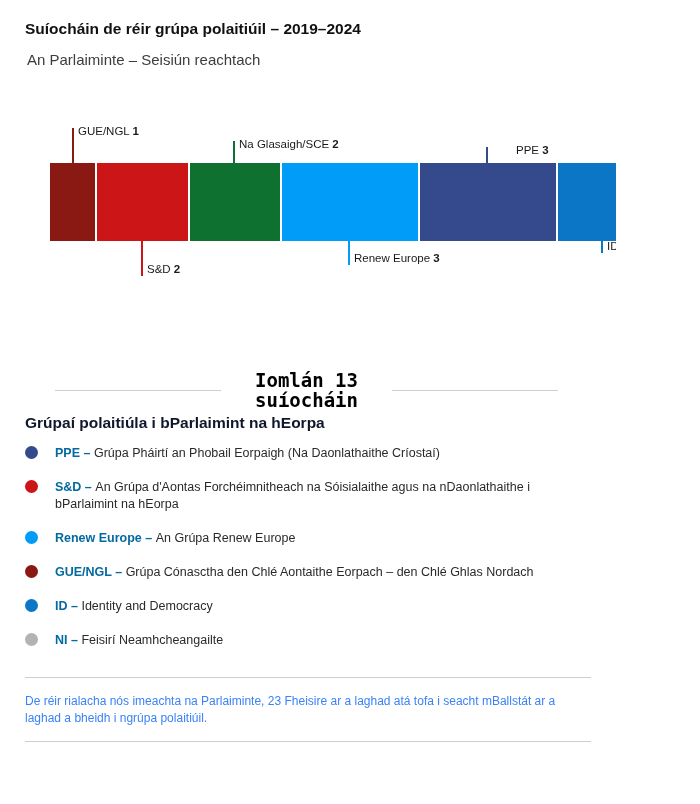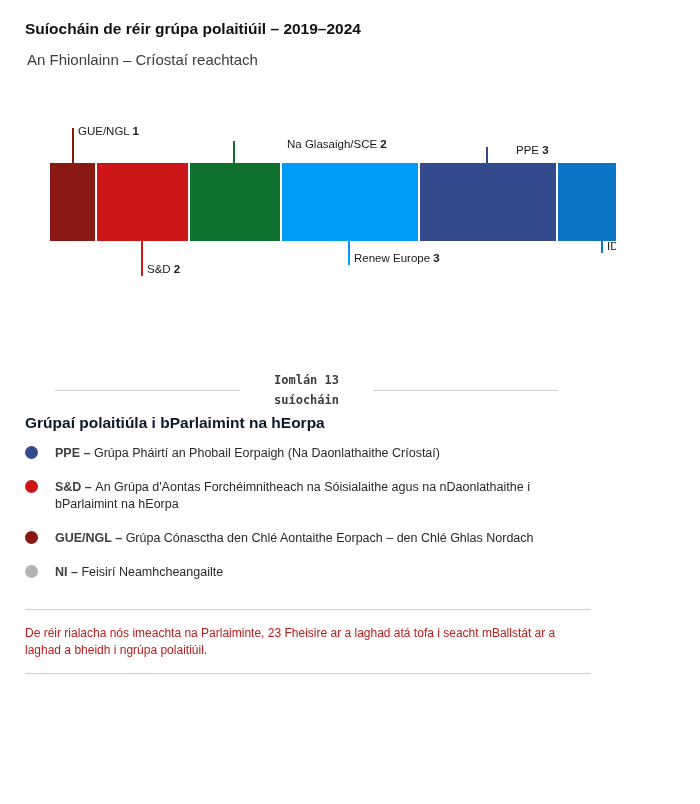--- a/index.html
+++ b/index.html
@@ -12,58 +12,58 @@
 
   .chart { position:absolute; left:0; top:120px; width:700px; height:166px;padding-left:48px; }
   .bar { position:absolute; left:50px; top:43px; width:598px; height:78px; display:flex; gap:2px; }
   .seg { height:100%; }
   .tick { position:absolute; width:2px; }
   .callout { position:absolute; font-size:11.5px; color:#1a1a1a; white-space:nowrap; }
   .callout b { font-weight:bold; }
 
   .total-row { display:flex; align-items:center; margin:16px 58px 0 55px; }
   .total-rule { flex:1; border-top:1px solid #cfcfcf; }
-  .total-label { padding:0 34px; text-align:center; font-family:"DejaVu Sans Mono", monospace; font-weight:bold; font-size:12px; line-height:20px; color:#404040; }
+  .total-label { padding:0 34px; text-align:center; font-family:"DejaVu Sans Mono", monospace; font-weight:bold; font-size:19px; line-height:20px; color:#000000; }
 
   .legend-heading { margin:4px 0 0 25px; font-size:15.5px; font-weight:bold; color:#0f172a; }
   .legend { list-style:none; margin:13px 0 0 0; padding:0 25px; }
   .legend li { display:flex; align-items:flex-start; gap:17px; margin-bottom:17px; }
   .dot { width:13px; height:13px; border-radius:50%; flex:0 0 13px; margin-top:1px; }
   .legend .txt { font-size:12.5px; line-height:17px; color:#2a2a2a; max-width:600px; }
-  .legend .txt b { color:#404040; }
+  .legend .txt b { color:#0369a1; }
 
   .footnote-block { margin:28px 25px 0 25px; border-top:1px solid #cfcfcf; border-bottom:1px solid #cfcfcf; padding:15px 0 14px 0; }
-  .footnote-block p { margin:0; font-size:12px; line-height:17px; color:#b91c1c; max-width:650px; }
+  .footnote-block p { margin:0; font-size:12px; line-height:17px; color:#3b82f6; max-width:650px; }
 </style>
 </head>
 <body>
 
 <div class="page">
 
   <div class="header">
     <h1 class="title">Suíocháin de réir grúpa polaitiúil – 2019–2024</h1>
-    <h2 class="subtitle">An Fhionlainn – Críostaí reachtach</h2>
+    <h2 class="subtitle">An Parlaiminte – Seisiún reachtach</h2>
   </div>
 
   <div class="chart">
     <div class="bar" id="bar">
         <div class="seg" style="background: rgb(139, 25, 19); flex-grow: 1;"></div>
         <div class="seg" style="background: rgb(204, 21, 23); flex-grow: 2;"></div>
         <div class="seg" style="background: rgb(14, 113, 48); flex-grow: 2;"></div>
         <div class="seg" style="background: rgb(0, 156, 247); flex-grow: 3;"></div>
         <div class="seg" style="background: rgb(52, 74, 140); flex-grow: 3;"></div>
         <div class="seg" style="background: rgb(11, 118, 198); flex-grow: 2;"></div>
       </div>
     <div id="callouts">
         <div class="tick" style="background: rgb(139, 25, 19); left: 72px; top: 8px; height: 35px;"></div>
         <div class="callout" style="left: 78px; top: 5px;"><span>GUE/NGL </span><b>1</b></div>
         <div class="tick" style="background: rgb(204, 21, 23); left: 141px; top: 121px; height: 35px;"></div>
         <div class="callout" style="left: 147px; top: 143px;"><span>S&amp;D </span><b>2</b></div>
         <div class="tick" style="background: rgb(14, 113, 48); left: 233px; top: 21px; height: 22px;"></div>
-        <div class="callout" style="left: 239px; top: 18px; margin-left: 48px;"><span>Na Glasaigh/SCE </span><b>2</b></div>
+        <div class="callout" style="left: 239px; top: 18px;"><span>Na Glasaigh/SCE </span><b>2</b></div>
         <div class="tick" style="background: rgb(0, 156, 247); left: 348px; top: 121px; height: 24px;"></div>
         <div class="callout" style="left: 354px; top: 132px;"><span>Renew Europe </span><b>3</b></div>
         <div class="tick" style="background: rgb(52, 74, 140); left: 486px; top: 27px; height: 16px;"></div>
         <div class="callout" style="left: 516px; top: 24px;"><span>PPE </span><b>3</b></div>
         <div class="tick" style="background: rgb(11, 118, 198); left: 601px; top: 121px; height: 12px;"></div>
         <div class="callout" style="left: 607px; top: 120px;"><span>ID </span><b>2</b></div>
       </div>
   </div>
 
   <div style="height:286px"></div>
@@ -81,22 +81,30 @@
   <ul class="legend" id="legend">
       <li>
         <span class="dot" style="background: rgb(52, 74, 140);"></span>
         <div class="txt"><b>PPE – </b>Grúpa Pháirtí an Phobail Eorpaigh (Na Daonlathaithe Críostaí)</div>
       </li>
       <li>
         <span class="dot" style="background: rgb(204, 21, 23);"></span>
         <div class="txt"><b>S&amp;D – </b>An Grúpa d'Aontas Forchéimnitheach na Sóisialaithe agus na nDaonlathaithe i bParlaimint na hEorpa</div>
       </li>
       <li>
+        <span class="dot" style="background: rgb(0, 156, 247);"></span>
+        <div class="txt"><b>Renew Europe – </b>An Grúpa Renew Europe</div>
+      </li>
+      <li>
         <span class="dot" style="background: rgb(139, 25, 19);"></span>
         <div class="txt"><b>GUE/NGL – </b>Grúpa Cónasctha den Chlé Aontaithe Eorpach – den Chlé Ghlas Nordach</div>
+      </li>
+      <li>
+        <span class="dot" style="background: rgb(11, 118, 198);"></span>
+        <div class="txt"><b>ID – </b>Identity and Democracy</div>
       </li>
       <li>
         <span class="dot" style="background: rgb(179, 179, 179);"></span>
         <div class="txt"><b>NI – </b>Feisirí Neamhcheangailte</div>
       </li>
     </ul>
 
   <div class="footnote-block">
     <p>De réir rialacha nós imeachta na Parlaiminte, 23 Fheisire ar a laghad atá tofa i seacht mBallstát ar a laghad a bheidh i ngrúpa polaitiúil.</p>
   </div>

